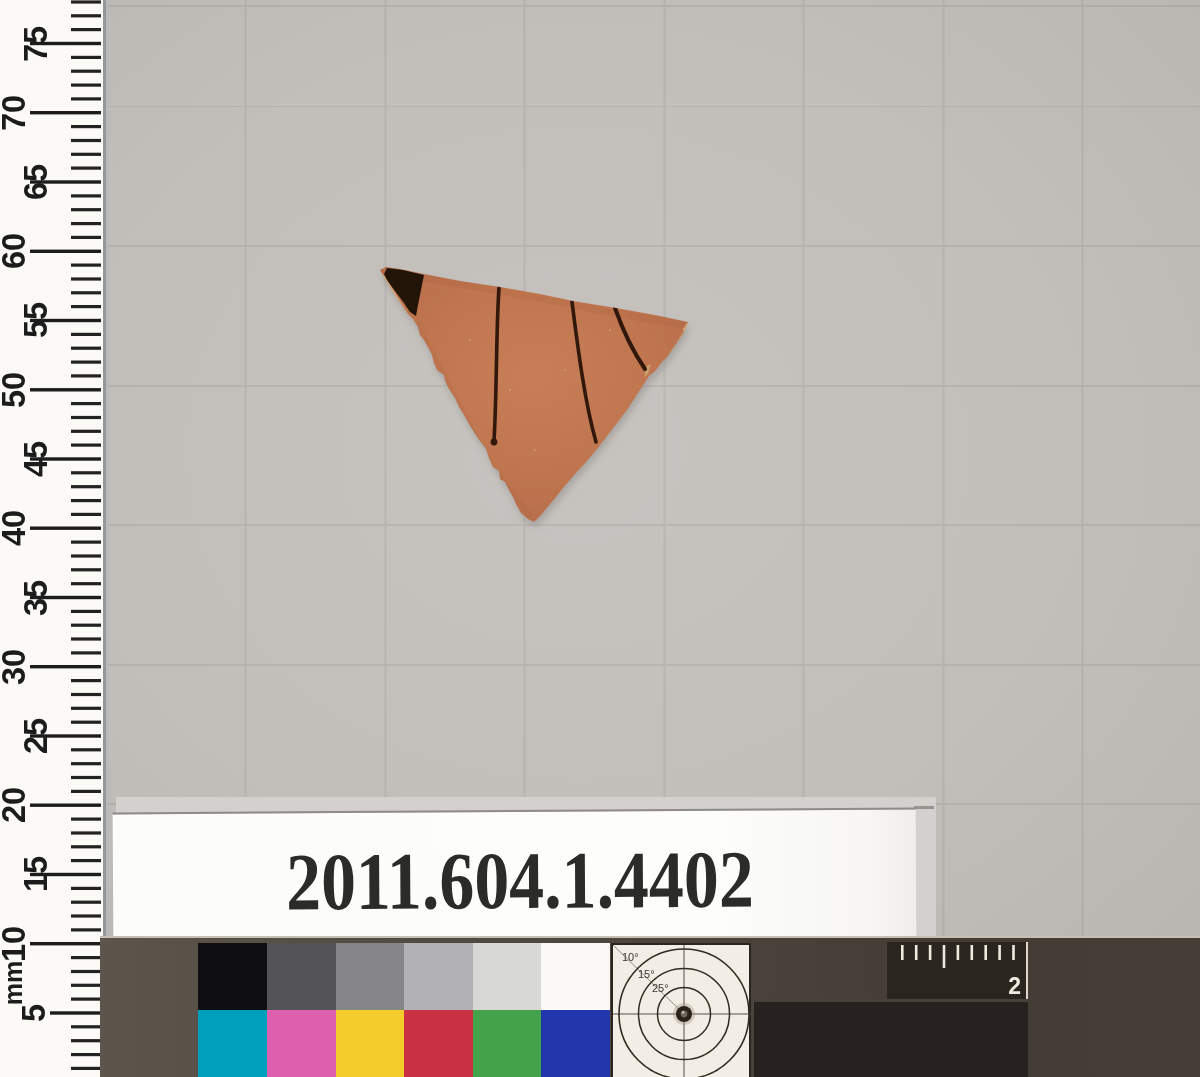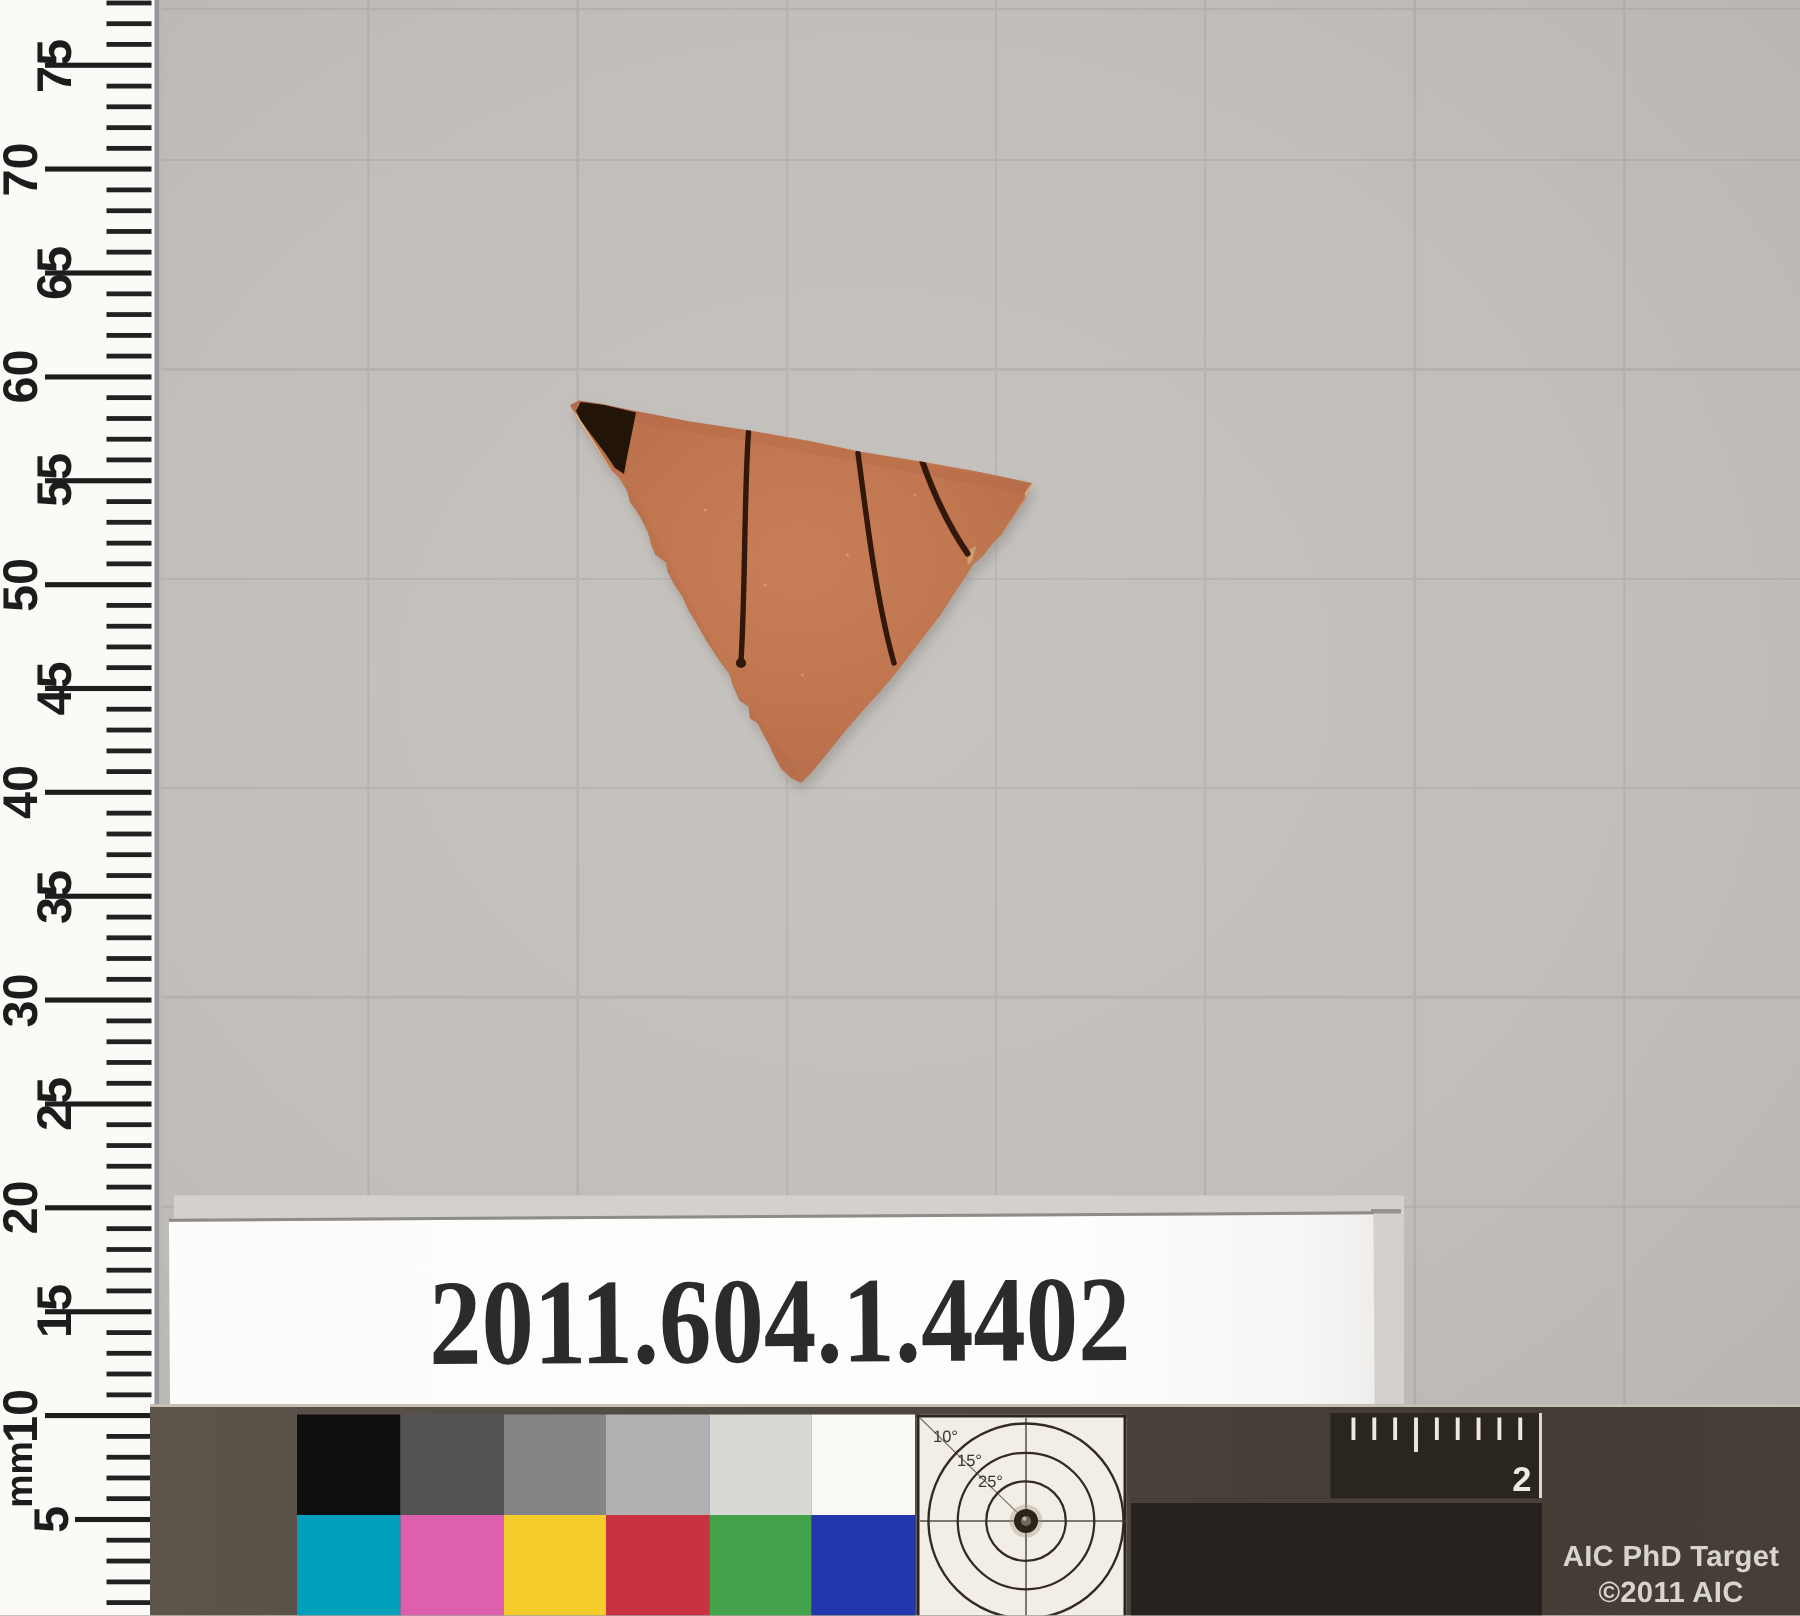--- a/index.html
+++ b/index.html
@@ -193,14 +193,13 @@
           <rect x="55.7" y="3" width="2.6" height="23" fill="#efe9dd"></rect>
           <rect x="69.6" y="3" width="2.6" height="15" fill="#efe9dd"></rect>
           <rect x="83.5" y="3" width="2.6" height="15" fill="#efe9dd"></rect>
           <rect x="97.4" y="3" width="2.6" height="15" fill="#efe9dd"></rect>
           <rect x="111.3" y="3" width="2.6" height="15" fill="#efe9dd"></rect>
           <rect x="125.2" y="3" width="2.6" height="15" fill="#efe9dd"></rect>
 <text x="134" y="52" font-size="23" font-weight="700" fill="#f1ebdf" text-anchor="end">2</text>
 </svg>
 <div style="position:absolute;right:0;top:0;width:2px;height:57px;background:#ded8cc"></div></div>
 <div style="position:absolute;left:654px;top:61px;width:274px;height:80px;background:#272220;border-top:3px solid #47413a"></div>
-<div style="position:absolute;left:928px;top:88px;width:172px;text-align:center;font-family:'Liberation Sans',sans-serif;font-weight:700;font-size:19.5px;line-height:24px;color:#d9d5cd;letter-spacing:0.2px">AIC PhD Target<br>©2011 AIC</div>
 </div>
 </div>
 </body></html>

